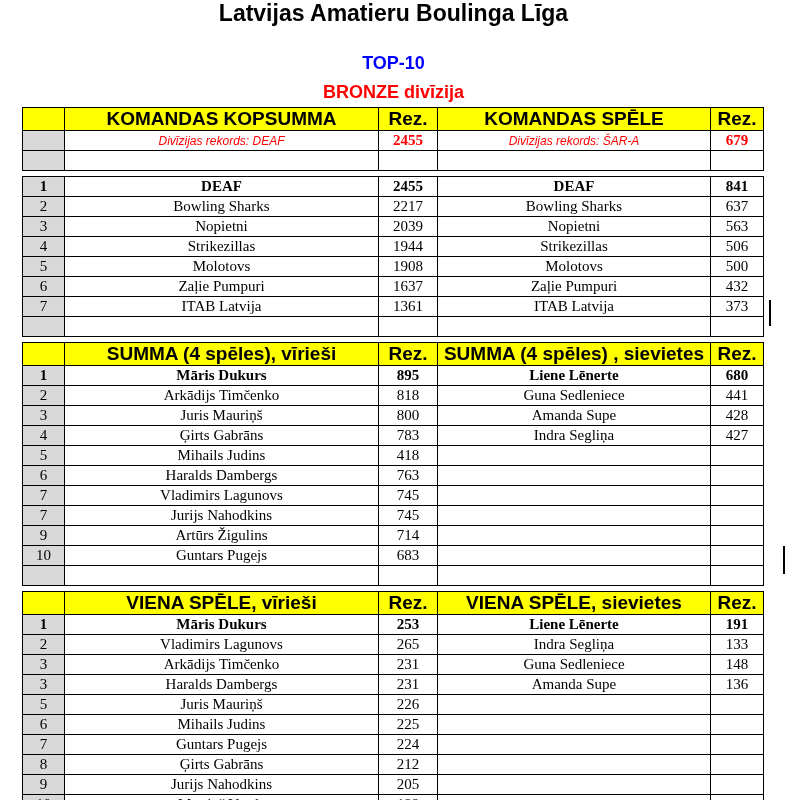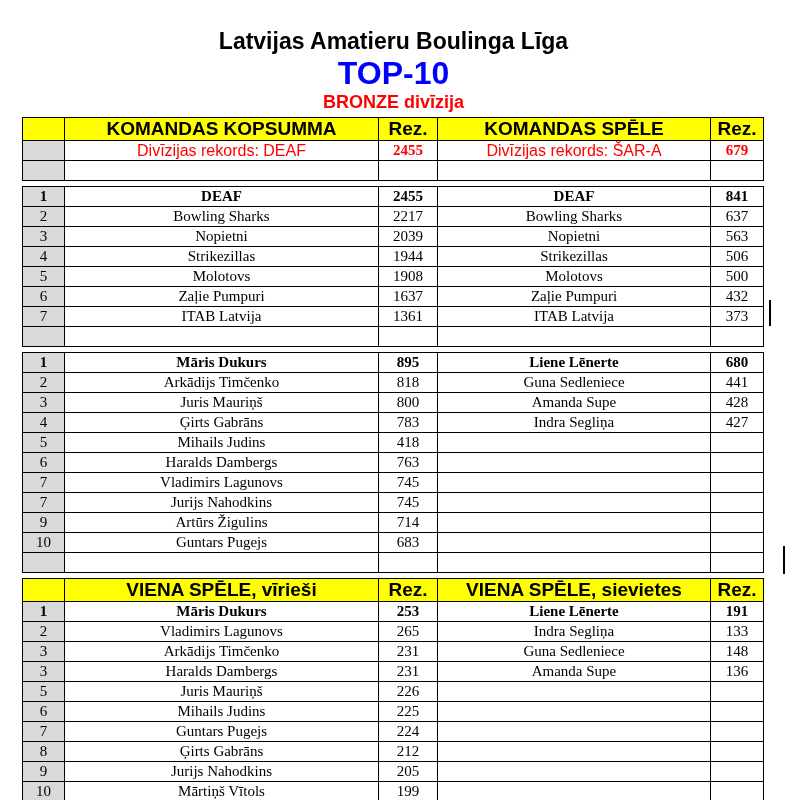--- a/index.html
+++ b/index.html
@@ -8,26 +8,26 @@
     --record-red:#ff0000;
     --subtitle-blue:#0000ff;
     --border:#000000;
   }
   html,body{margin:0;padding:0;background:#ffffff;}
   body{
     width:787px;height:800px;position:relative;overflow:hidden;
     font-family:"Liberation Sans",sans-serif;color:#000;
   }
   .title{
-    padding-top:28px;text-align:center;font-weight:bold;
+    padding-top:0;text-align:center;font-weight:bold;
     font-size:23px;line-height:27px;color:#000;
   }
   .subtitle{
-    text-align:center;font-weight:bold;font-size:32px;line-height:30px;
-    margin-top:3px;color:var(--subtitle-blue);
+    text-align:center;font-weight:bold;font-size:18px;line-height:30px;
+    margin-top:21px;color:var(--subtitle-blue);
   }
   .division{
     text-align:center;font-weight:bold;font-size:18px;line-height:20px;
     margin-top:4px;color:var(--record-red);
   }
   table.standings{
     border-collapse:collapse;table-layout:fixed;
     margin:5px 0 0 22px;
   }
   col.c-rank{width:42px;}
@@ -43,21 +43,21 @@
     overflow:hidden;white-space:nowrap;
   }
   tr.header td{
     background:var(--header-bg);
     font-family:"Liberation Sans",sans-serif;
     font-weight:bold;font-size:19px;height:21px;
   }
   td.rank{background:var(--rank-bg);}
   tr.header td.rank{background:var(--header-bg);}
   tr.record td{color:var(--record-red);}
-  tr.record td.rlabel{font-family:"Liberation Sans",sans-serif;font-size:16px;}
+  tr.record td.rlabel{font-family:"Liberation Sans",sans-serif;font-size:12px;font-style:italic;}
   tr.record td.rval{font-weight:bold;}
   tr.first td{font-weight:bold;}
   tr.gap td{border:none;background:#fff;height:5px;padding:0;}
   .artifact{
     position:absolute;width:2px;background:#000;
   }
 </style>
 </head>
 <body>
 
@@ -151,20 +151,27 @@
         <tr>
           <td class="rank"></td>
           <td></td>
           <td></td>
           <td></td>
           <td></td>
         </tr>
         <tr class="gap">
           <td colspan="5"></td>
         </tr>
+        <tr class="header">
+          <td class="rank"></td>
+          <td>SUMMA (4 spēles), vīrieši</td>
+          <td>Rez.</td>
+          <td>SUMMA (4 spēles) , sievietes</td>
+          <td>Rez.</td>
+        </tr>
         <tr class="first">
           <td class="rank">1</td>
           <td>Māris Dukurs</td>
           <td>895</td>
           <td>Liene Lēnerte</td>
           <td>680</td>
         </tr>
         <tr>
           <td class="rank">2</td>
           <td>Arkādijs Timčenko</td>

